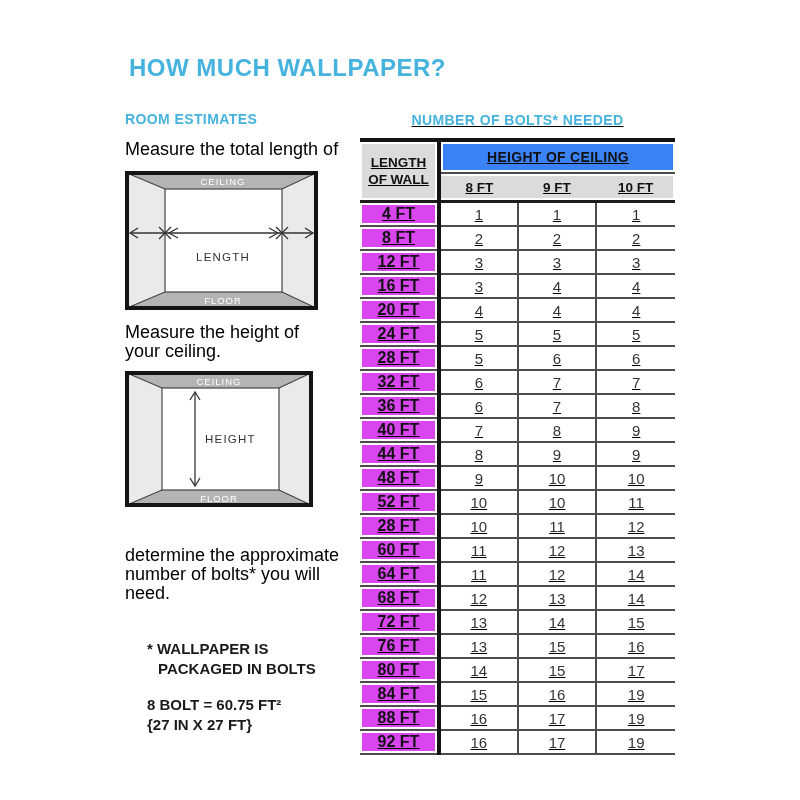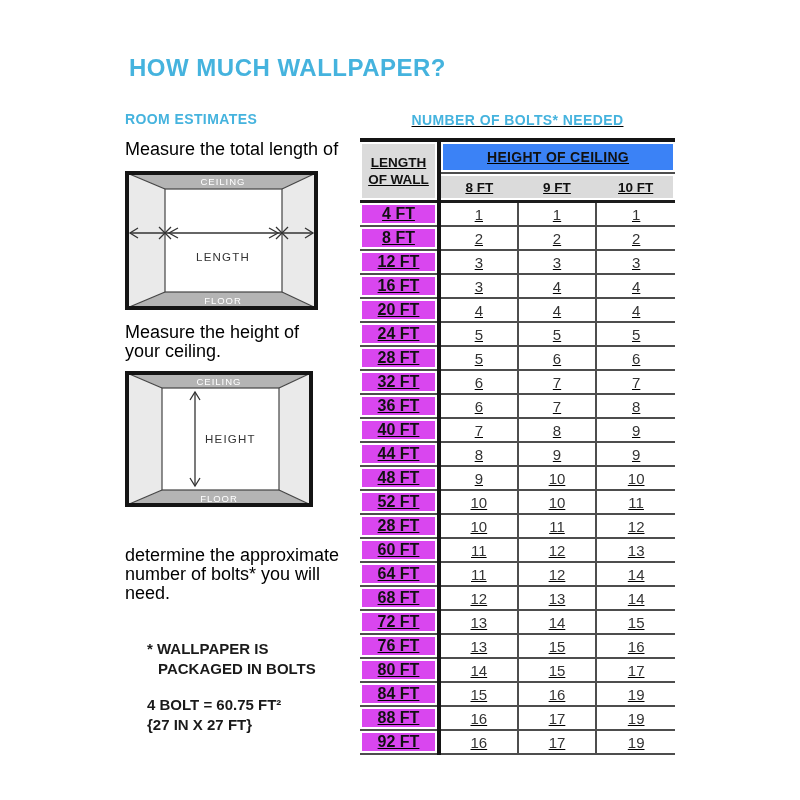--- a/index.html
+++ b/index.html
@@ -137,21 +137,21 @@
     <span>determine the approximate</span><br>
     <span>number of bolts* you will need.</span>
   </p>
 
   <div class="note">
     <div>* WALLPAPER IS</div>
     <div class="note-indent">PACKAGED IN BOLTS</div>
   </div>
 
   <div class="note note2">
-    <div>4 BOLT = 60.75 FT²</div>
+    <div>8 BOLT = 60.75 FT²</div>
     <div>{27 IN X 27 FT}</div>
   </div>
 </div>
 
 <div class="right-col">
   <h2 class="table-heading">NUMBER OF BOLTS* NEEDED</h2>
   <table class="bolts">
     <thead>
       <tr>
         <th class="wall-hdr" rowspan="2">

